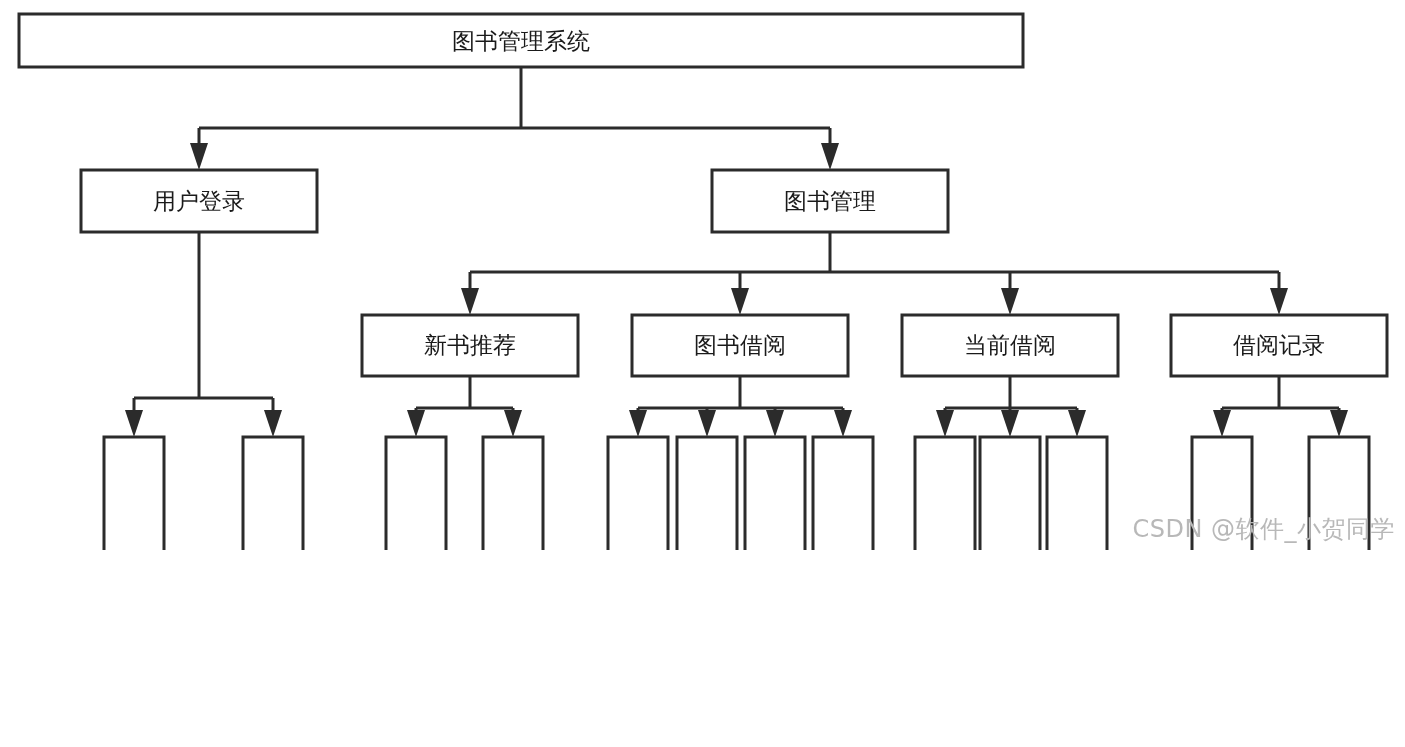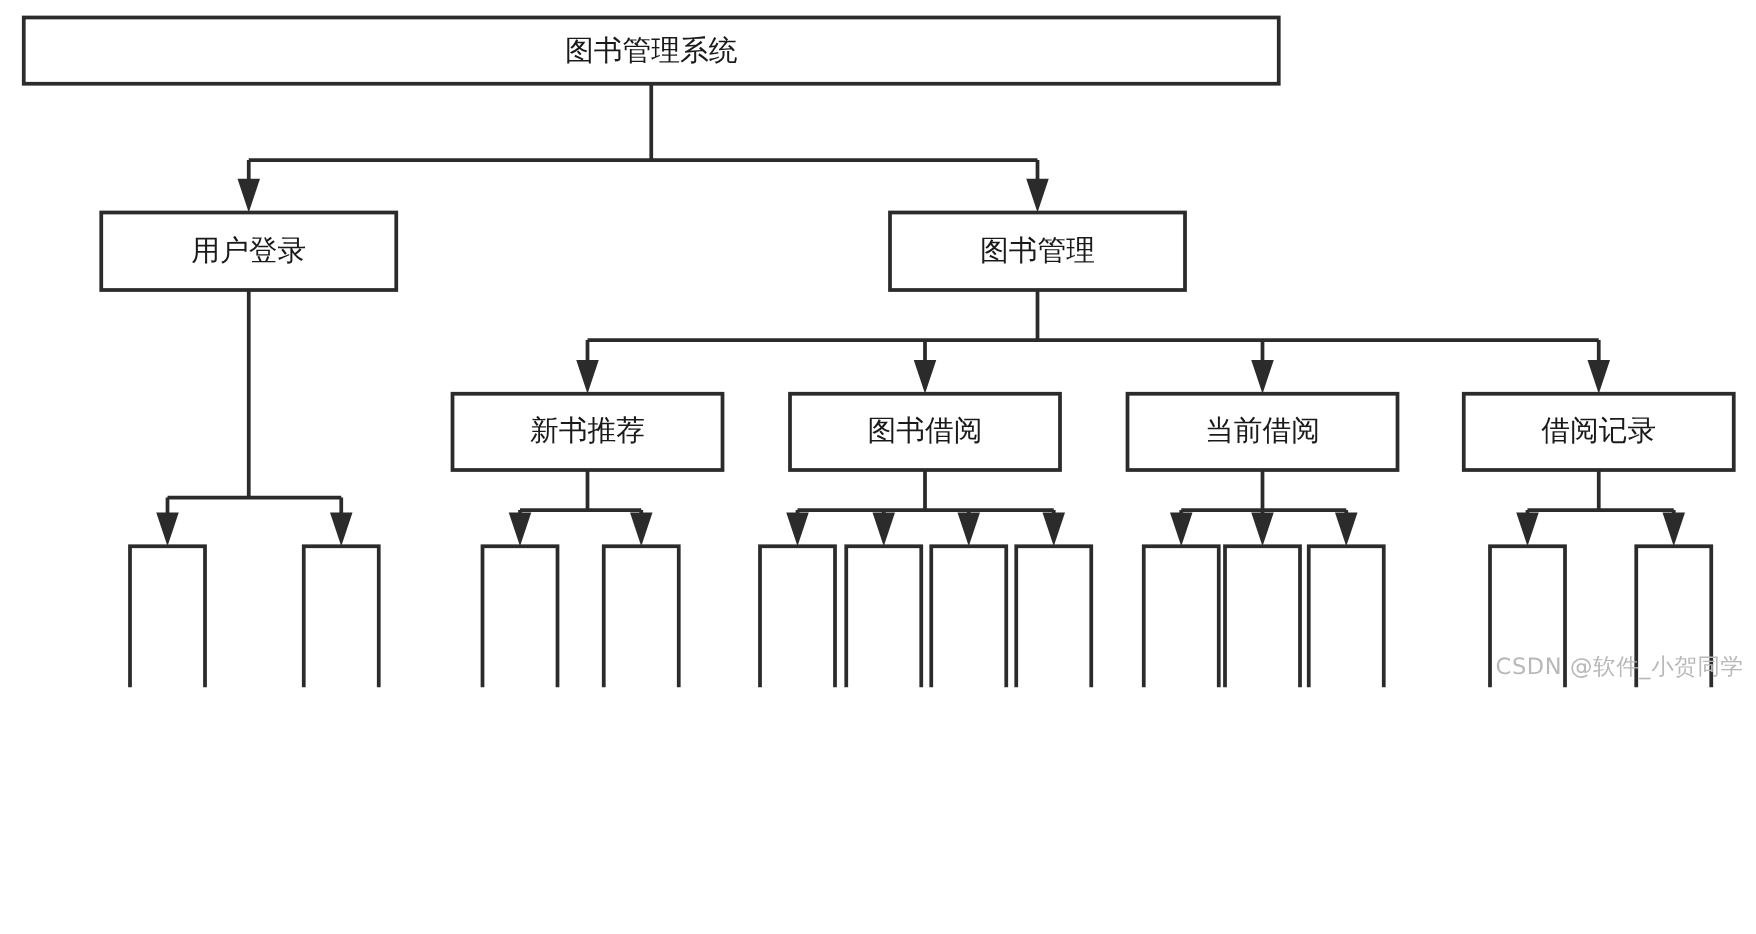--- a/index.html
+++ b/index.html
@@ -67,21 +67,21 @@
     justify-content: center;
     letter-spacing: 1px;
     white-space: nowrap;
     pointer-events: none;
   }
   .watermark {
     position: absolute;
     right: 10px;
     bottom: 5px;
     font-family: "DejaVu Sans", "Liberation Sans", sans-serif;
-    font-size: 18px;
+    font-size: 24px;
     color: #b8b8b8;
     letter-spacing: 0.5px;
     white-space: nowrap;
     text-align: right;
   }
 </style>
 </head>
 <body>
 
 <div id="diagram-root">

